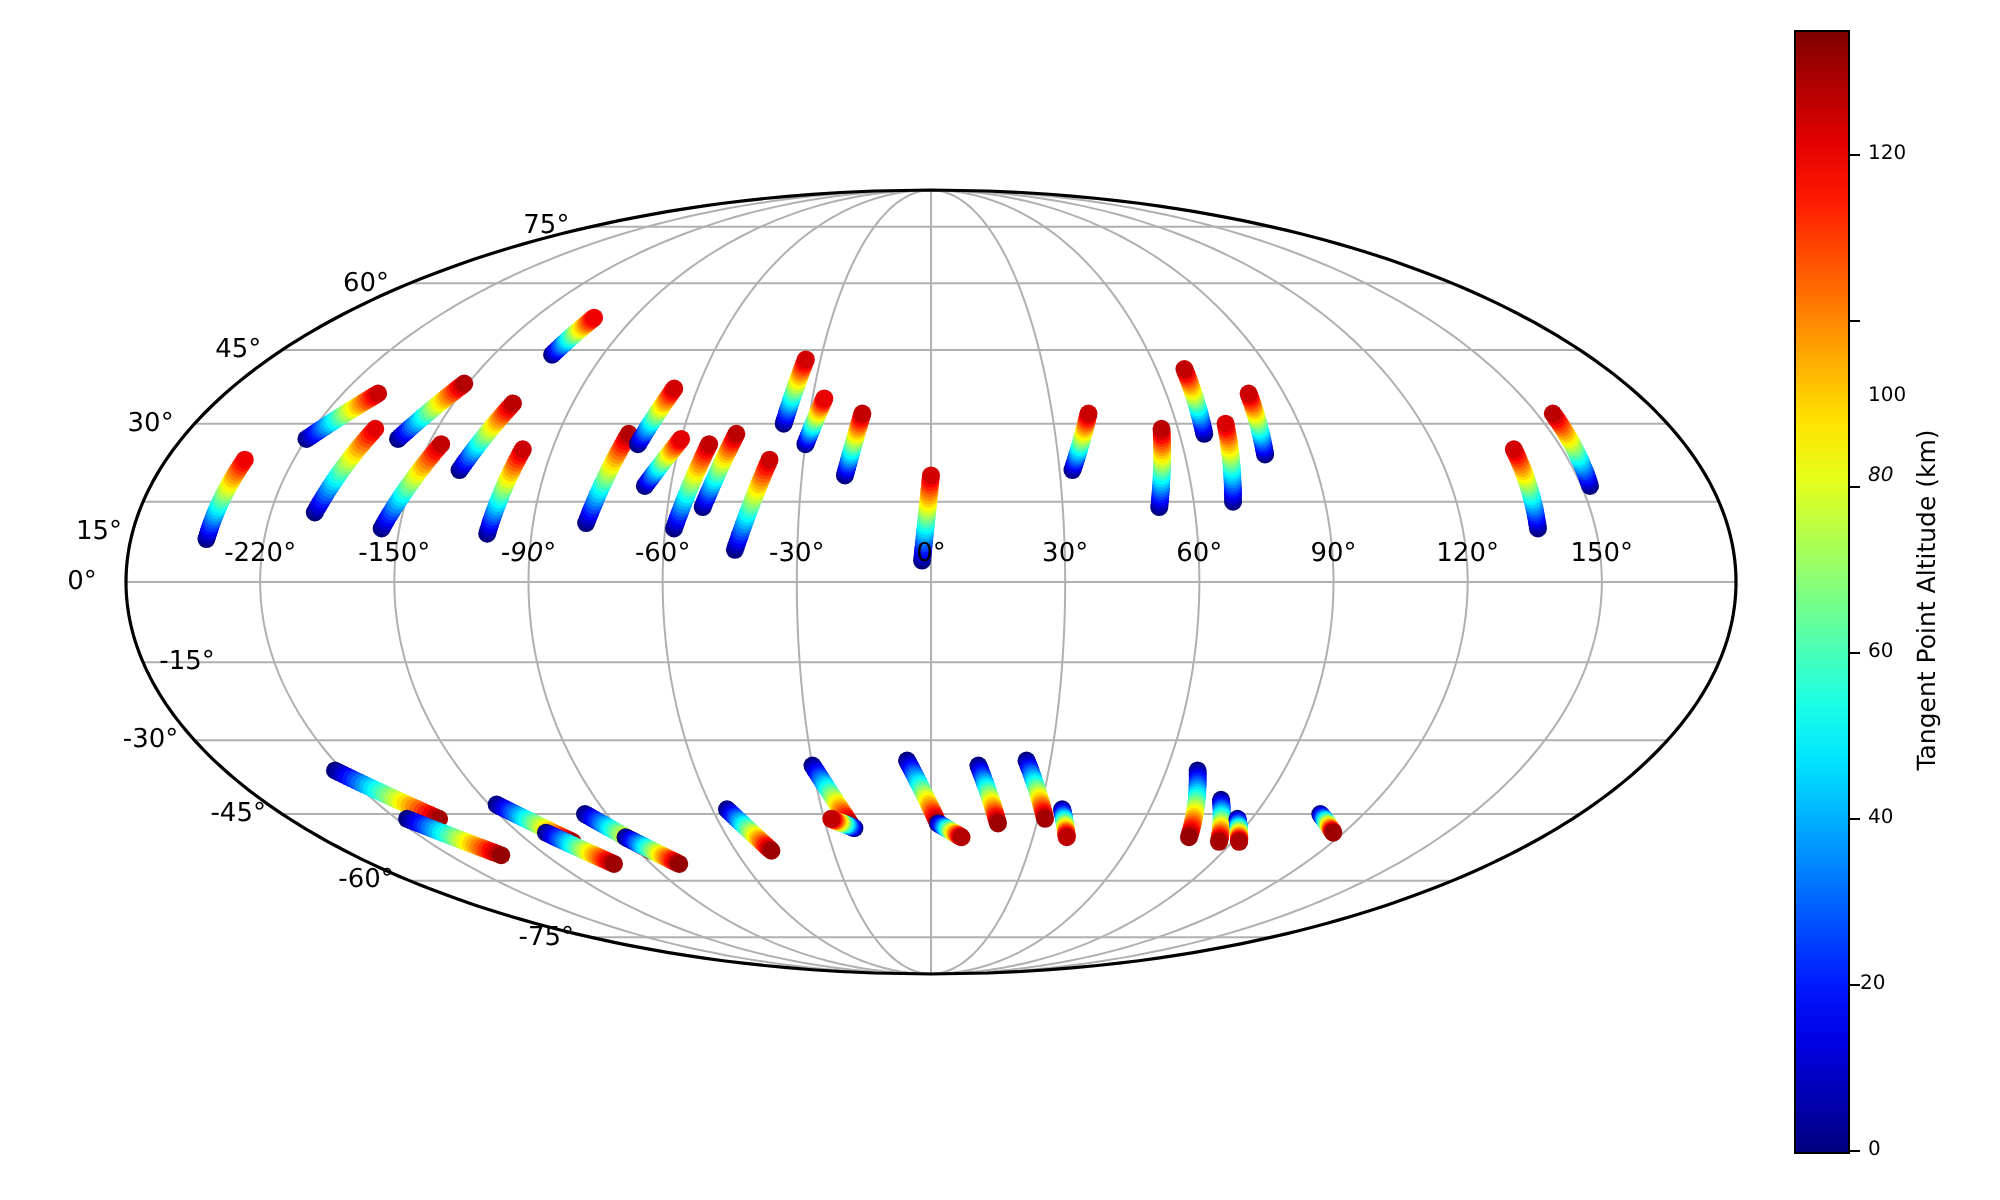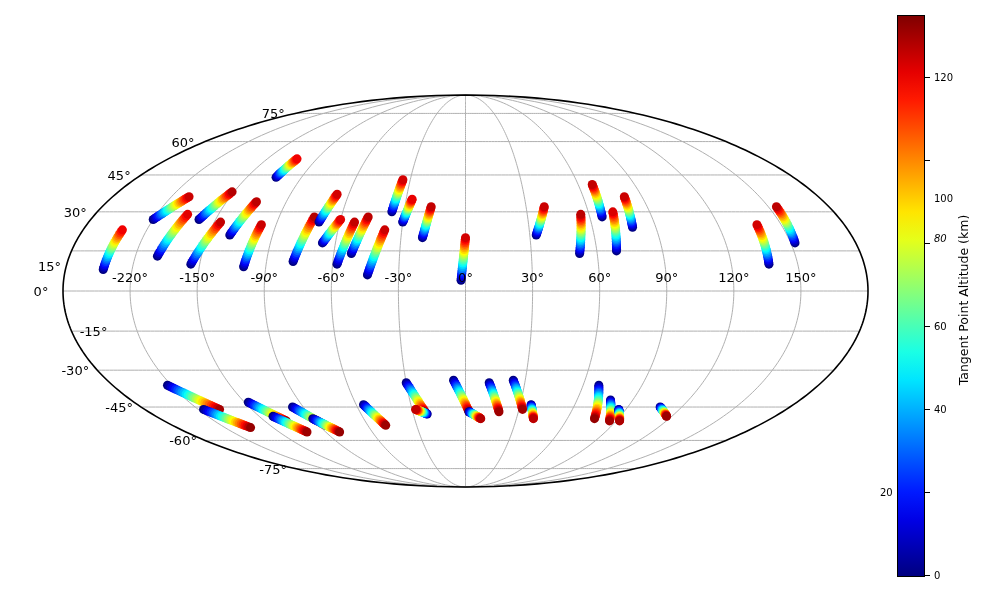--- a/index.html
+++ b/index.html
@@ -1289,21 +1289,21 @@
       </div>
   </div>
 
   <div class="cbwrap">
     <div class="cbgrad" id="cbgrad" style="background: linear-gradient(rgb(128, 0, 0) 0%, rgb(179, 0, 0) 5%, rgb(229, 0, 0) 10%, rgb(255, 26, 0) 15%, rgb(255, 76, 0) 20%, rgb(255, 128, 0) 25%, rgb(255, 179, 0) 30%, rgb(255, 229, 0) 35%, rgb(229, 255, 26) 40%, rgb(179, 255, 76) 45%, rgb(128, 255, 128) 50%, rgb(76, 255, 179) 55%, rgb(26, 255, 229) 60%, rgb(0, 229, 255) 65%, rgb(0, 179, 255) 70%, rgb(0, 128, 255) 75%, rgb(0, 76, 255) 80%, rgb(0, 26, 255) 85%, rgb(0, 0, 229) 90%, rgb(0, 0, 179) 95%, rgb(0, 0, 128) 100%);"></div>
   </div>
   <div id="cbticks">
       <div class="cbtick" style="left: 924px; top: 575px; position: absolute; width: 6px;"></div>
       <div class="cbtlbl" style="left: 934px; top: 575px;">0</div>
       <div class="cbtick" style="left: 924px; top: 492.037px; position: absolute; width: 6px;"></div>
-      <div class="cbtlbl" style="left: 880px; top: 492.037px;">20</div>
+      <div class="cbtlbl" style="left: 930px; top: 492.037px;">20</div>
       <div class="cbtick" style="left: 924px; top: 409.074px; position: absolute; width: 6px;"></div>
       <div class="cbtlbl" style="left: 934px; top: 409.074px;">40</div>
       <div class="cbtick" style="left: 924px; top: 326.111px; position: absolute; width: 6px;"></div>
       <div class="cbtlbl" style="left: 934px; top: 326.111px;">60</div>
       <div class="cbtick" style="left: 924px; top: 243.148px; position: absolute; width: 6px;"></div>
       <div class="cbtlbl" style="left: 934px; top: 238px; font-style: italic;">80</div>
       <div class="cbtick" style="left: 924px; top: 160.185px; position: absolute; width: 6px;"></div>
       <div class="cbtlbl" style="left: 934px; top: 160.185px; margin-top: 38px;">100</div>
       <div class="cbtick" style="left: 924px; top: 77.2222px; position: absolute; width: 6px;"></div>
       <div class="cbtlbl" style="left: 934px; top: 77.2222px;">120</div>

